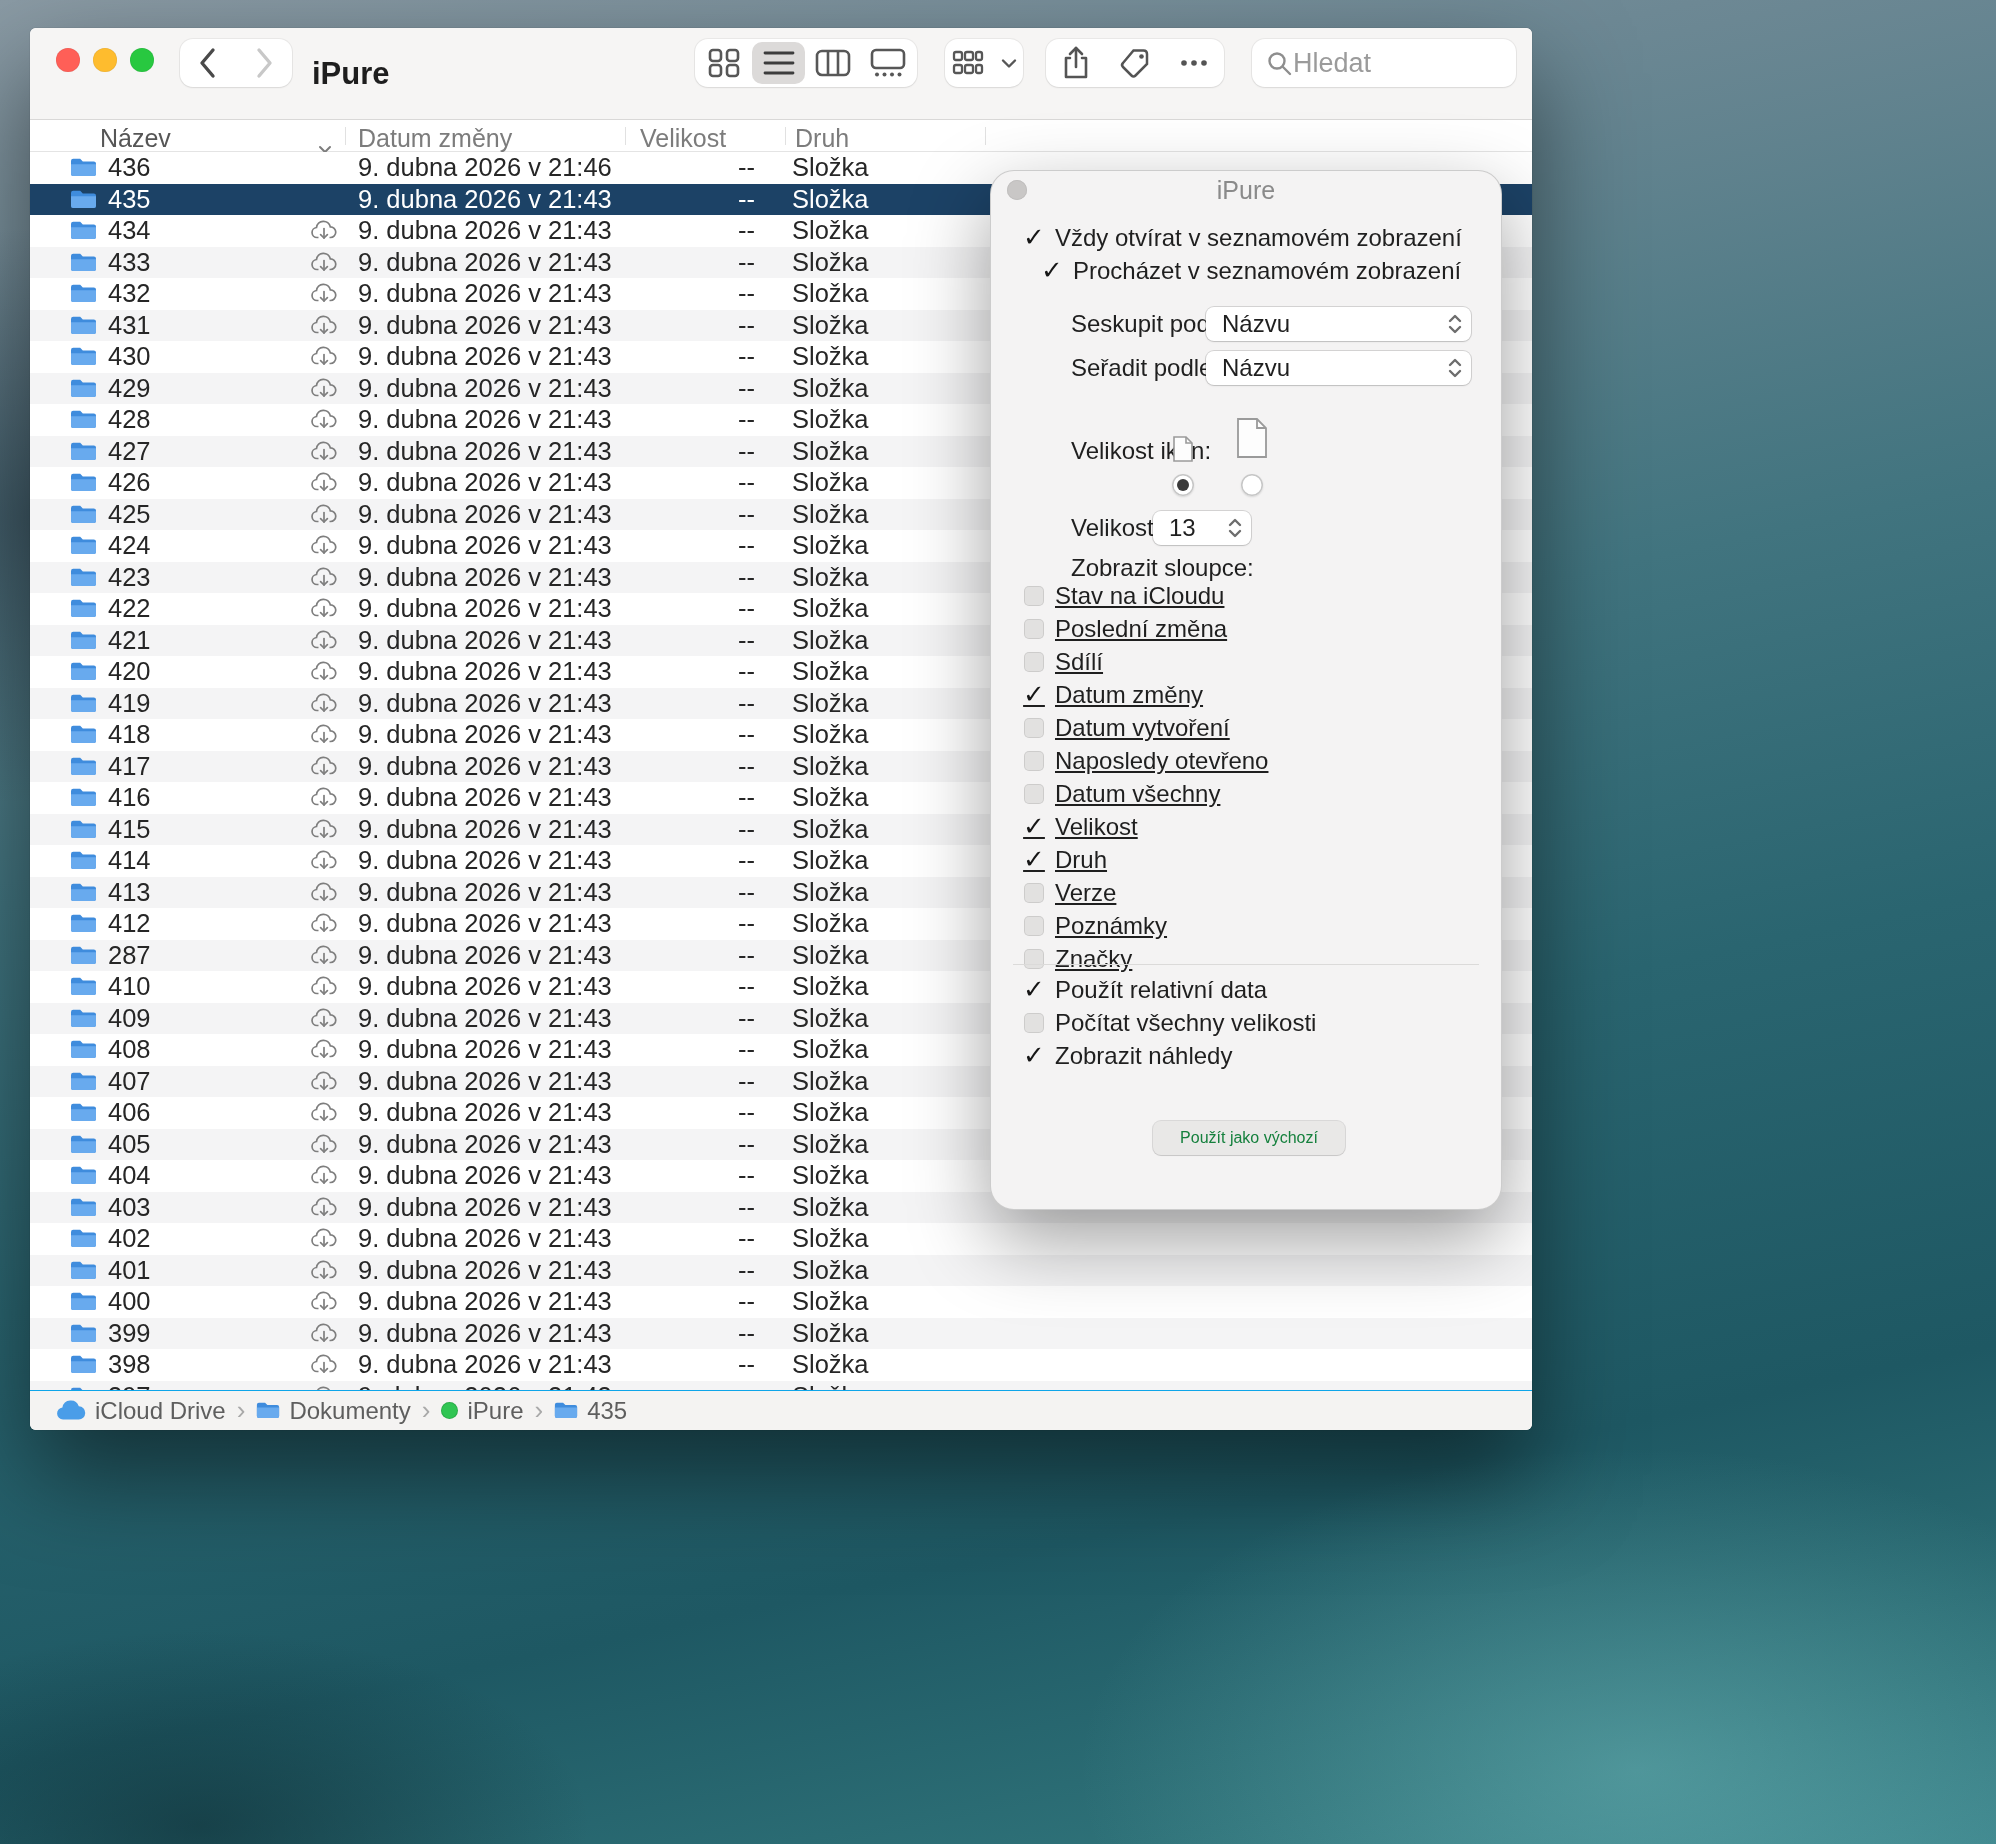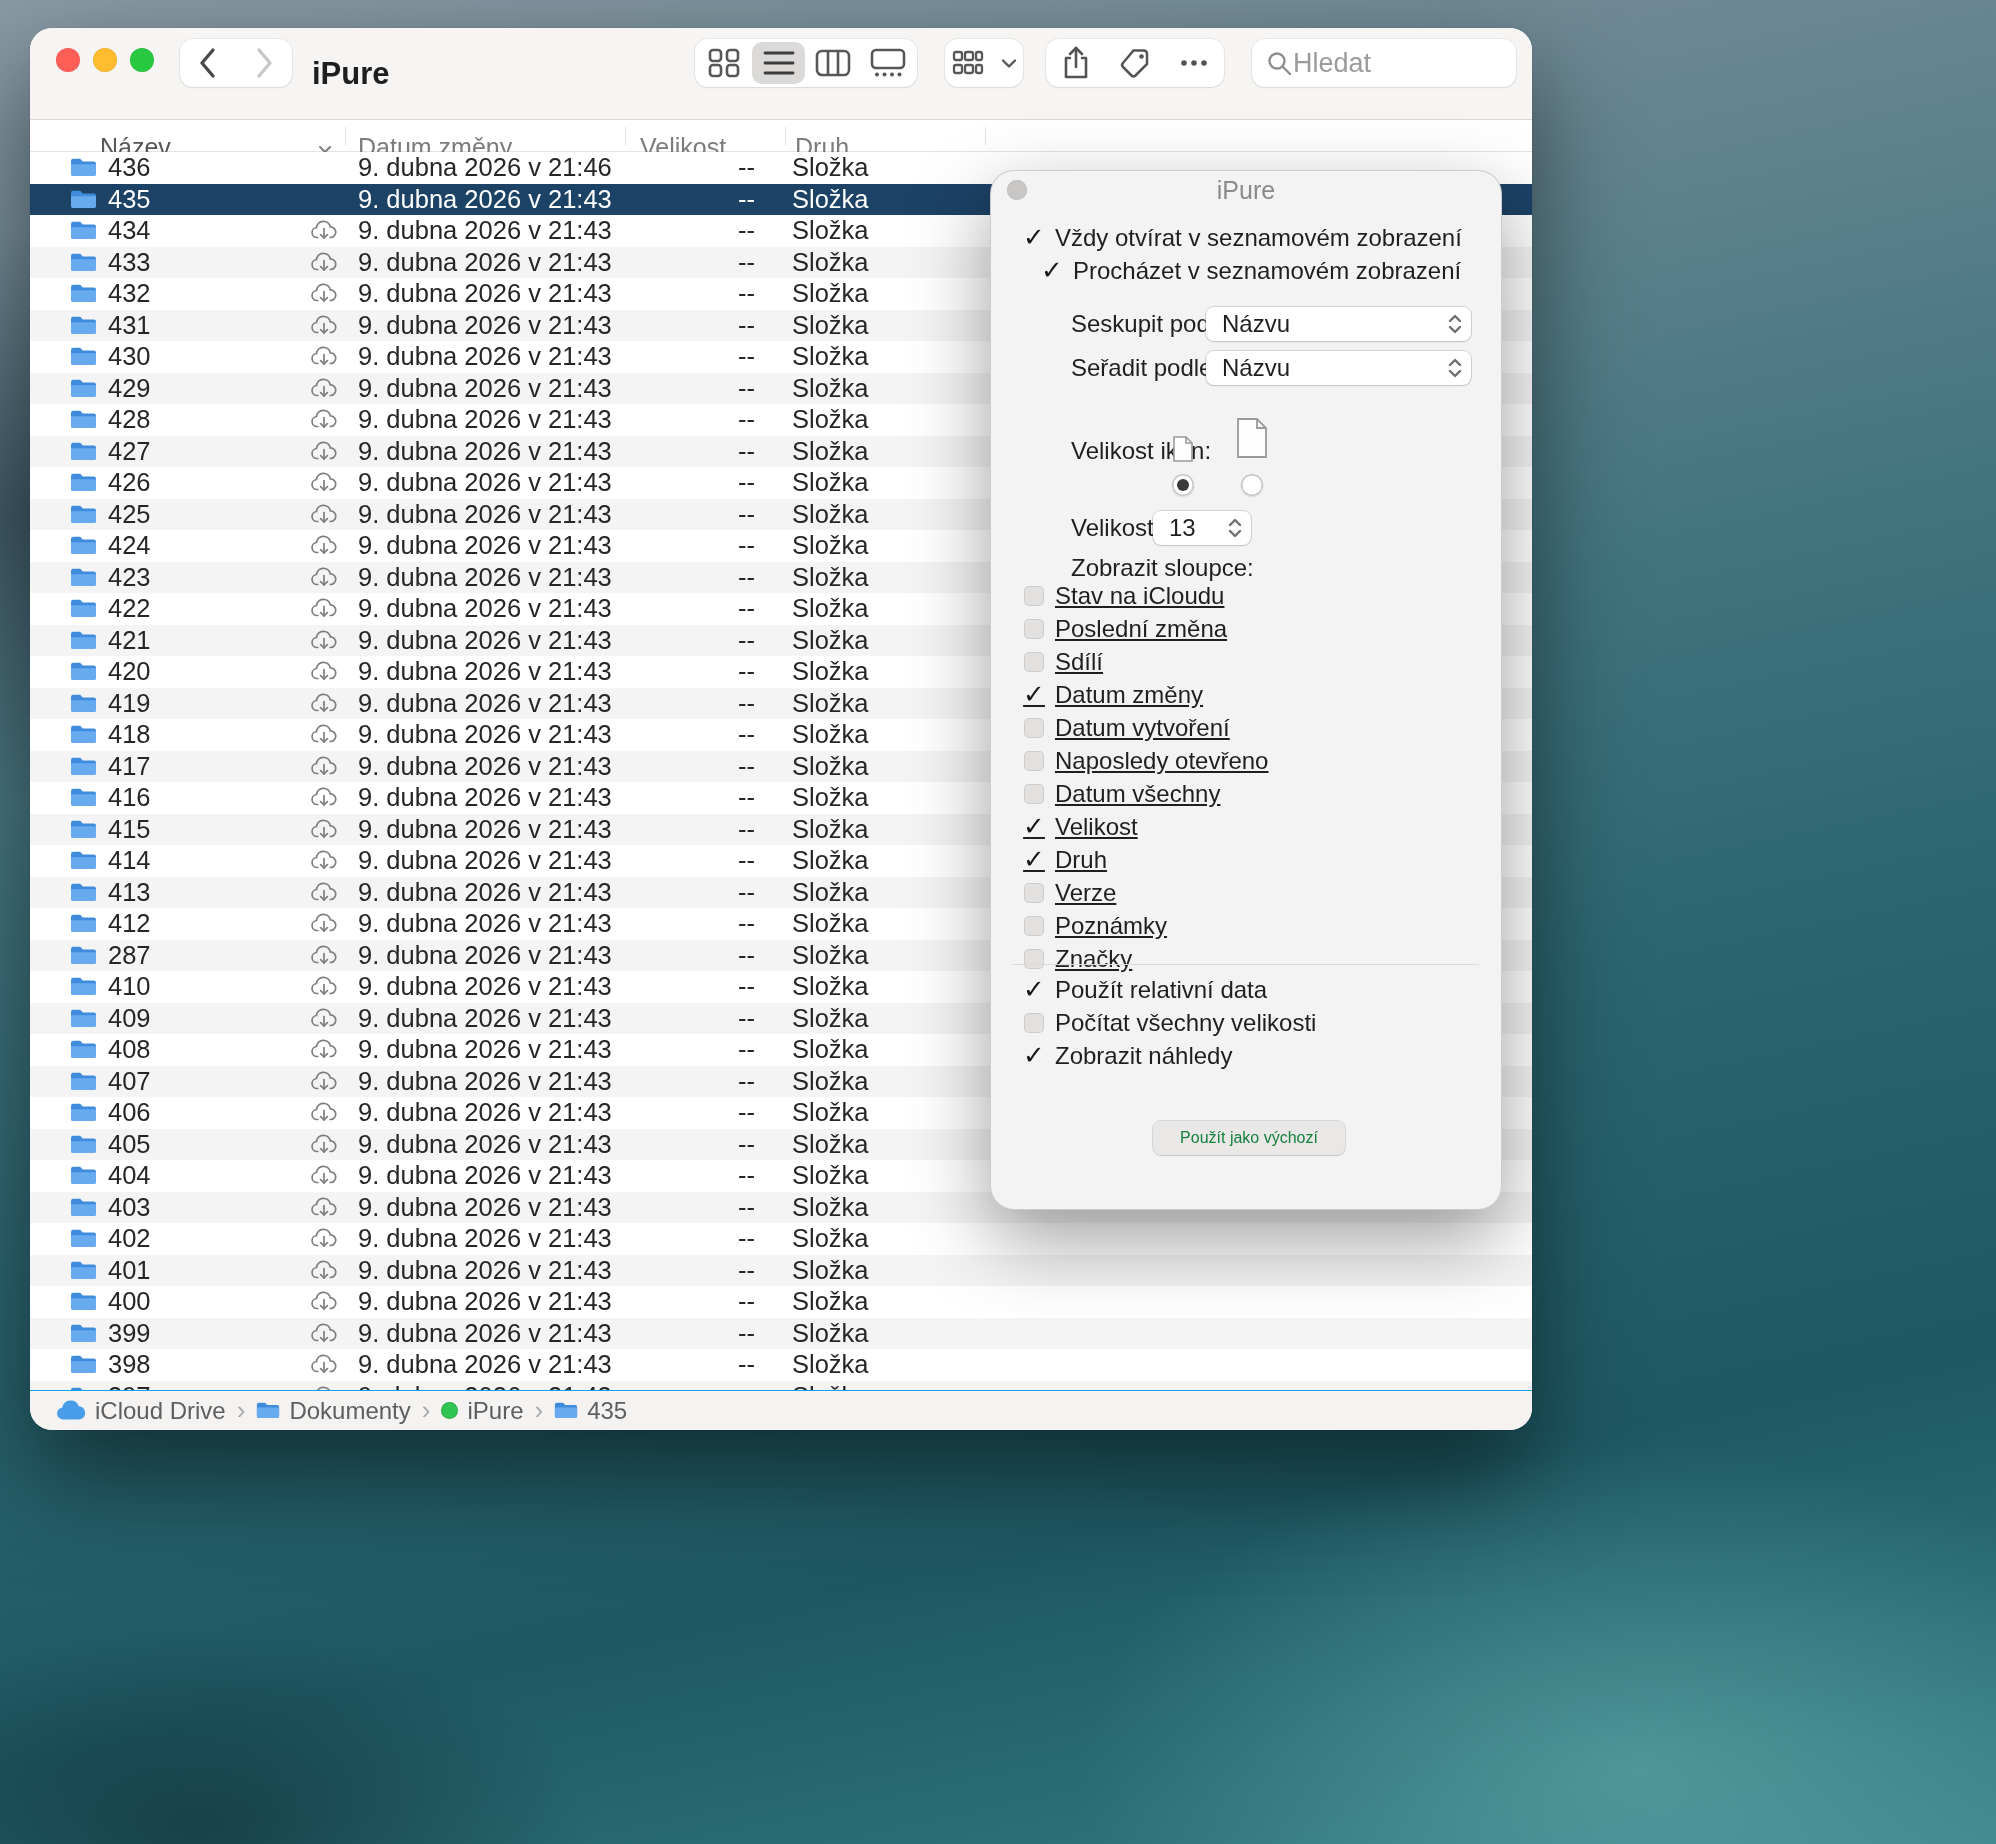--- a/index.html
+++ b/index.html
@@ -7,21 +7,21 @@
   body {
     font-family:"Liberation Sans","DejaVu Sans",sans-serif;
     background:
       radial-gradient(900px 520px at 82% 96%, rgba(130,205,205,.38), transparent 62%),
       radial-gradient(700px 480px at 2% 28%, rgba(35,55,68,.55), transparent 60%),
       radial-gradient(600px 300px at 10% 99%, rgba(15,45,52,.6), transparent 65%),
       linear-gradient(168deg, #8a9aa4 0%, #6d8894 16%, #41747f 40%, #2a6570 58%, #1e5863 78%, #2e7178 92%, #3a8289 100%);
   }
   .window {
     position:absolute; left:30px; top:28px; width:1502px; height:1402px;
-    border-radius:22px; background:#fff; overflow:hidden;
+    border-radius:6px; background:#fff; overflow:hidden;
     box-shadow:0 45px 100px rgba(0,0,0,.5), 0 0 1px rgba(0,0,0,.45);
   }
   
   .toolbar { position:absolute; top:0; left:0; right:0; height:92px; background:#f6f5f4; border-bottom:1px solid #d9d8d7; }
   .tl-group { position:absolute; left:26px; top:20px; display:flex; gap:13px; }
   .tl { width:24px; height:24px; border-radius:50%; box-shadow:inset 0 0 1px rgba(0,0,0,.25); }
   .tl.red{ background:#ff5f57; } .tl.yellow{ background:#febc2e; } .tl.green{ background:#28c840; }
   .pill { position:absolute; top:11px; height:48px; background:#fff; border-radius:13px;
           box-shadow:0 0 0 1px rgba(0,0,0,.05), 0 1px 2px rgba(0,0,0,.07);
           display:flex; align-items:center; justify-content:space-around; }
@@ -34,21 +34,21 @@
   .group-pill { left:915px; width:78px; gap:4px; }
   .action-pill { left:1016px; width:178px; }
   .abtn { width:56px; height:44px; display:flex; align-items:center; justify-content:center; }
   .search-pill { left:1222px; width:264px; justify-content:flex-start; padding-left:14px; }
   .search-pill input { border:none; outline:none; background:transparent; font-family:inherit;
                        font-size:27px; width:180px; color:#333; }
   .search-pill input::placeholder { color:#9b9b9b; }
   
   .headers { position:absolute; top:92px; left:0; right:0; height:32px; background:#fff;
              border-bottom:1px solid #e4e4e4; font-size:25px; color:#7c7c7c; }
-  .headers span.h { position:absolute; top:12px; line-height:31px; white-space:nowrap;text-align:center; }
+  .headers span.h { position:absolute; top:3px; line-height:31px; white-space:nowrap;text-align:center; }
   .h-name{ left:70px; color:#565656; } .h-date{ left:328px; } .h-size{ left:610px; } .h-kind{ left:765px; }
   .sortind { position:absolute; left:288px; top:11px; }
   .vsep { position:absolute; top:7px; height:18px; width:1px; background:#e1e1e1; }
   
   .rows { position:absolute; top:124px; left:0; right:0; bottom:40px; overflow:hidden;
           font-size:25.5px; color:#262626; }
   .row { position:relative; height:31.5px; background:#fff; }
   .row.alt { background:#f4f4f5; }
   .row.selected { background:#1c4266; color:#fff; }
   .cell { position:absolute; top:0; height:31.5px; line-height:31.5px; white-space:nowrap; }

